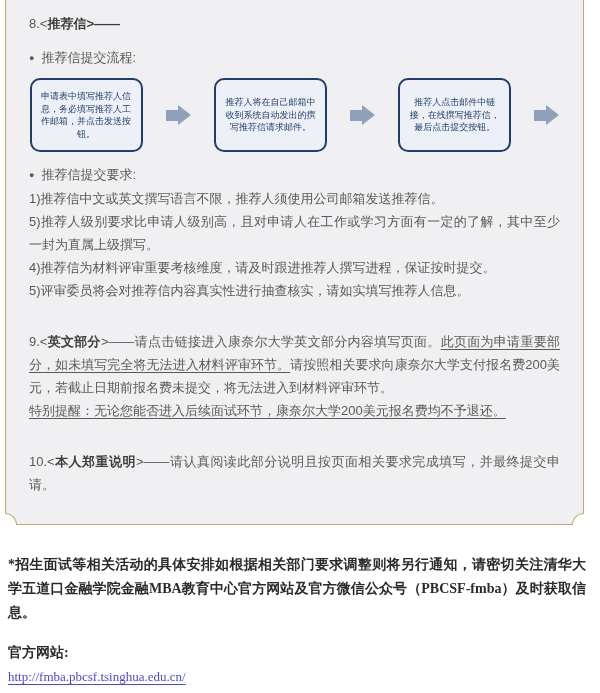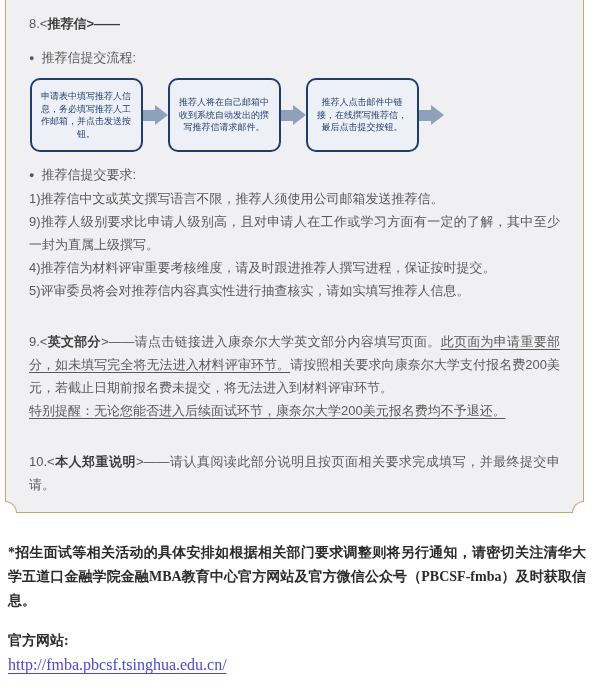--- a/index.html
+++ b/index.html
@@ -12,21 +12,21 @@
     color: var(--body_text, #595959);
   }
 
   
   .card {
     position: relative;
     margin: 0 16px 0 5px;
     background: var(--card_bg, #f0f0f2);
     border: 1px solid var(--card_border, #c5a96b);
     border-top: 0;
-    padding: 10px 23px 16px 23px;
+    padding: 10px 23px 28px 23px;
     font-size: 13px;
     line-height: 23px;
   }
   .notch {
     position: absolute;
     width: 12px; height: 12px;
     background: #ffffff;
   }
   .notch-bl {
     left: -1px; bottom: -1px;
@@ -46,20 +46,21 @@
   .h .b, .b { font-weight: bold; color: var(--heading_text, #3d3d3d); }
   .bullet-line { margin-top: 11px; }
   .bullet { font-size: 9px; vertical-align: 1px; margin-right: 7px; }
 
   
   .flowchart {
     width: 530px;
     margin: 8px auto;
     display: flex;
     align-items: center;
+    justify-content: space-between;
   }
   .flow-box {
     width: 113px;
     height: 74px;
     background: var(--box_bg, #edf0f6);
     border: 2px solid var(--box_border, #1f3d6d);
     border-radius: 10px;
     color: var(--box_text, #1f3d6d);
     font-size: 9px;
     line-height: 12.5px;
@@ -92,21 +93,21 @@
     font-family: Liberation Serif, serif;
   }
   .notice { font-weight: bold; text-align: justify; }
   .site-label { font-weight: bold; margin-top: 16px; }
   .link {
     display: inline-block;
     margin-top: 0px;
     color: var(--link, #4a48d8);
     text-decoration: underline;
     text-underline-offset: 3px;
-    font-size: 16px;
+    font-size: 13px;
     font-weight: normal;
     cursor: pointer;
   }
 </style>
 </head>
 <body>
 
 <div class="card">
 
   <p class="h"><span>8.&lt;</span><span class="b">推荐信</span><span class="b">&gt;——</span></p>
@@ -127,21 +128,21 @@
     <div class="flow-box">推荐人点击邮件中链接，在线撰写推荐信，最后点击提交按钮。</div>
     <div class="flow-arrow">
         <span class="shaft"></span>
         <span class="head"></span>
       </div>
   </div>
 
   <p class="bullet-line"><span class="bullet">●</span><span>推荐信提交要求:</span></p>
 
   <p class="req">1)推荐信中文或英文撰写语言不限，推荐人须使用公司邮箱发送推荐信。</p>
-  <p class="req">9)推荐人级别要求比申请人级别高，且对申请人在工作或学习方面有一定的了解，其中至少一封为直属上级撰写。</p>
+  <p class="req">5)推荐人级别要求比申请人级别高，且对申请人在工作或学习方面有一定的了解，其中至少一封为直属上级撰写。</p>
   <p class="req">4)推荐信为材料评审重要考核维度，请及时跟进推荐人撰写进程，保证按时提交。</p>
   <p class="req">5)评审委员将会对推荐信内容真实性进行抽查核实，请如实填写推荐人信息。</p>
 
   <p class="para"><span>9.&lt;</span><span class="b">英文部分</span><span>&gt;——</span><span>请点击链接进入康奈尔大学英文部分内容填写页面。</span><span class="u">此页面为申请重要部分，如未填写完全将无法进入材料评审环节。</span><span>请按照相关要求向康奈尔大学支付报名费200美元，若截止日期前报名费未提交，将无法进入到材料评审环节。</span><span class="u block">特别提醒：无论您能否进入后续面试环节，康奈尔大学200美元报名费均不予退还。</span></p>
 
   <p class="para"><span>10.&lt;</span><span class="b">本人郑重说明</span><span>&gt;——</span><span>请认真阅读此部分说明且按页面相关要求完成填写，并最终提交申请。</span></p>
 
   <div class="notch notch-bl"></div>
   <div class="notch notch-br"></div>
 </div>

